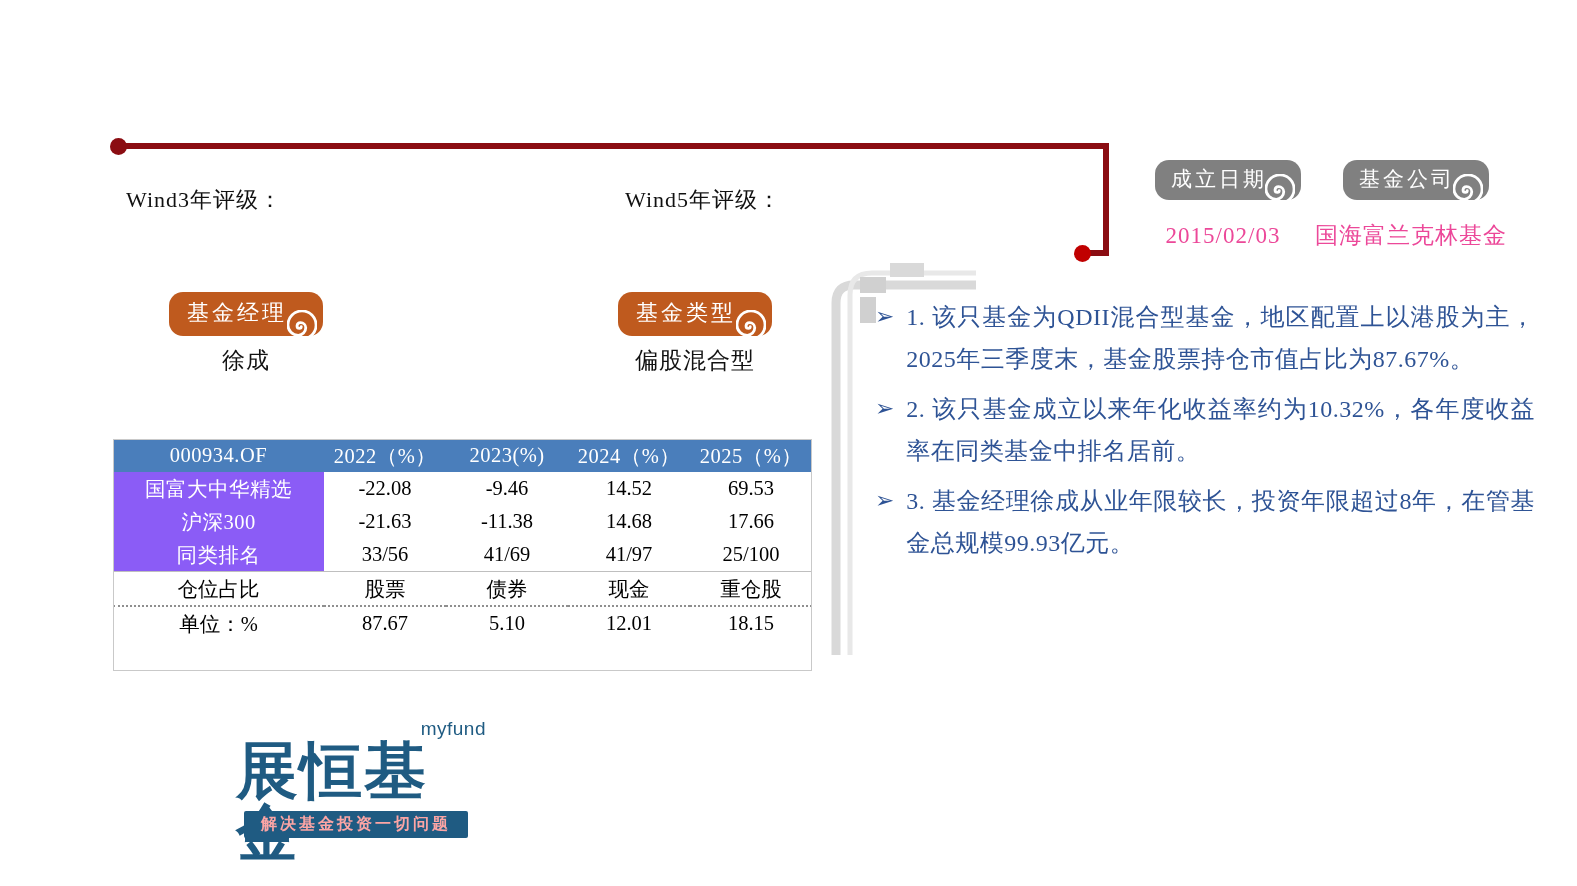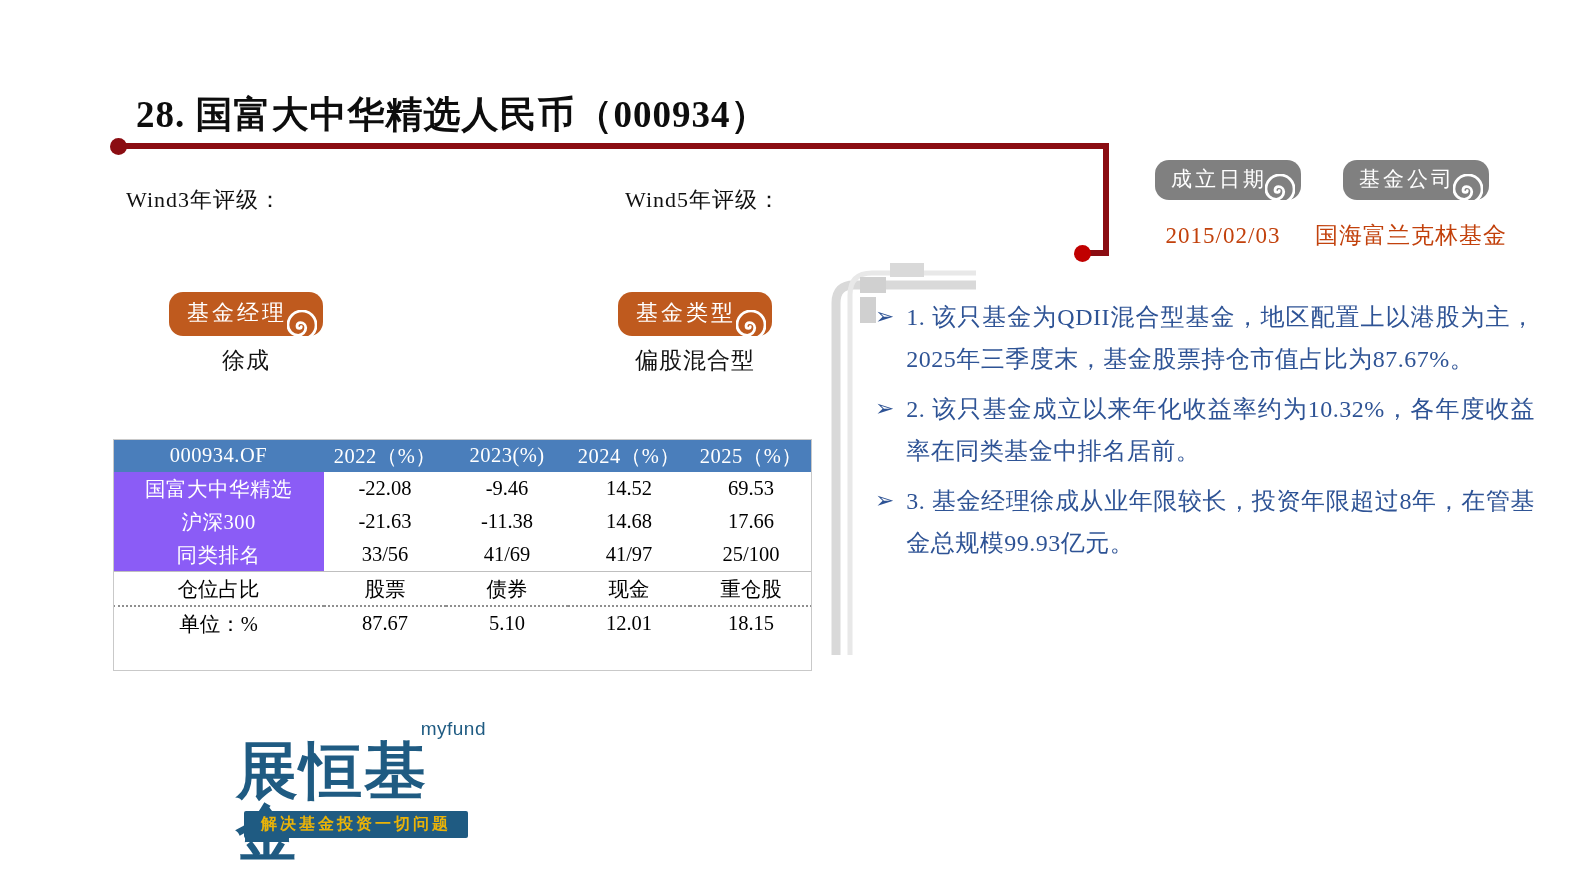--- a/index.html
+++ b/index.html
@@ -76,21 +76,21 @@
   #bg-scale{left:387px;top:292px;width:168px;}
   #bg-type{left:607px;top:292px;width:176px;}
 
   
   #bg-inception{left:1150px;top:160px;width:156px;}
   #bg-company{left:1338px;top:160px;width:156px;}
   #bg-inception .badge,#bg-company .badge{font-size:21px;padding:6px 34px 8px 16px;}
   .right-values{
     position:absolute;top:220px;left:1140px;width:400px;
     font-family:"Liberation Serif","DejaVu Serif",serif;
-    font-size:23px;color:#c2410c;white-space:nowrap;letter-spacing:1px;
+    font-size:23px;color:#ec4899;white-space:nowrap;letter-spacing:1px;
   }
   .right-values span{display:inline-block;}
   #inception-value{width:166px;text-align:center;}
   #company-value{width:210px;text-align:center;}
 
   
   #perf-table{
     position:absolute;left:113px;top:439px;width:699px;
     border-collapse:collapse;table-layout:fixed;
     font-family:"Liberation Serif","DejaVu Serif",serif;
@@ -149,30 +149,29 @@
     font-family:"Liberation Sans","DejaVu Sans",sans-serif;
     font-size:62px;font-weight:700;color:#1F5B82;letter-spacing:2px;
     line-height:1;
   }
   #logo .tagbar{
     position:absolute;left:8px;top:93px;width:224px;height:27px;
     background:#1F5B82;border-radius:2px;
     display:flex;align-items:center;justify-content:center;
   }
   #logo .tagbar span{
-    color:#eab308;font-size:16px;letter-spacing:3px;font-weight:700;
+    color:#fca5a5;font-size:16px;letter-spacing:3px;font-weight:700;
     font-family:"Liberation Sans","DejaVu Sans",sans-serif;
   }
 </style>
 </head>
 <body>
 
 <div class="slide">
 
-  <div id="page-title">28. 国富大中华精选人民币（000934）</div>
 
   <div class="elbow-dot-left"></div>
   <div class="elbow-h"></div>
   <div class="elbow-v"></div>
   <div class="elbow-h2"></div>
   <div class="elbow-dot-right"></div>
 
   <div class="wind-label" id="wind3">Wind3年评级：</div>
   <div class="wind-label" id="wind5">Wind5年评级：</div>
 

